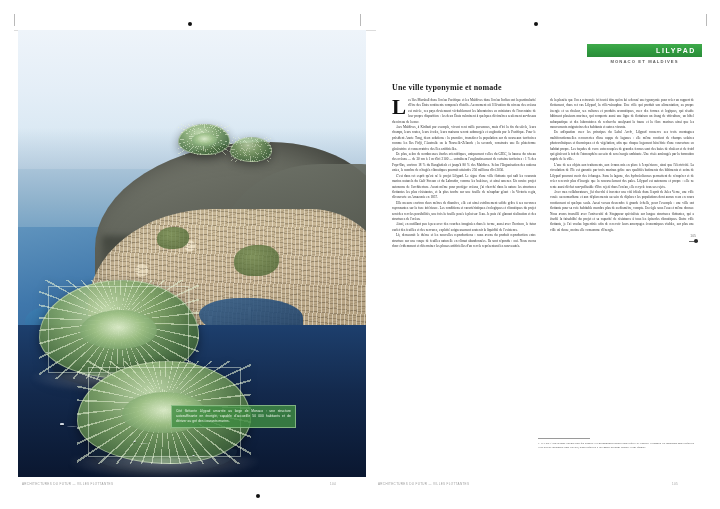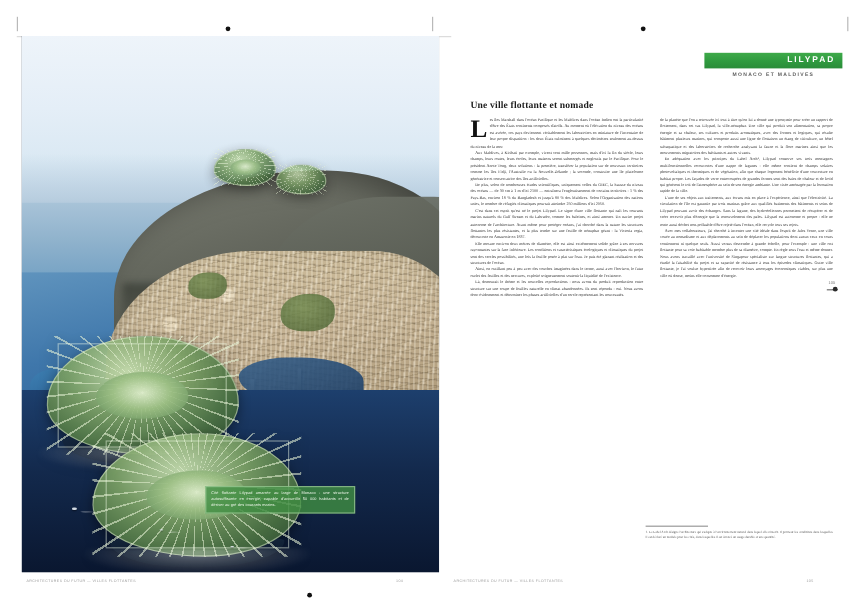--- a/index.html
+++ b/index.html
@@ -228,21 +228,21 @@
     </div>
   </div>
 
   <div class="page-right">
 
     <div class="brand-bar">
       <span class="brand">LILYPAD</span>
     </div>
     <div class="brand-sub">MONACO ET MALDIVES</div>
 
-    <div class="article-title">Une ville flottante et nomade</div>
+    <div class="article-title">Une ville typonymie et nomade</div>
 
     <div class="cols">
       <div class="col">
         <p><span class="dropcap">L</span><span>es îles Marshall dans l'océan Pacifique et les Maldives dans l'océan Indien ont la particularité d'être des États continents composés d'atolls. Au moment où l'élévation du niveau des océans est avérée, ces pays deviennent véritablement les laboratoires en miniature de l'inventaire de leur propre disparition : les deux États culminent à quelques décimètres seulement au-dessus du niveau de la mer.</span></p>
         <p>Aux Maldives, à Kiribati par exemple, vivent cent mille personnes, mais d'ici la fin du siècle, leurs champs, leurs routes, leurs écoles, leurs maisons seront submergés et engloutis par le Pacifique. Pour le président Anote Tong, deux solutions : la première, transférer la population sur de nouveaux territoires comme les îles Fidji, l'Australie ou la Nouvelle-Zélande ; la seconde, construire une île plateforme génératrice et conservatrice des îles artificielles.</p>
         <p>De plus, selon de nombreuses études scientifiques, uniquement celles du GIEC, la hausse du niveau des océans — de 30 cm à 1 m d'ici 2100 — entraînera l'engloutissement de certains territoires : 1 % des Pays-Bas, environ 18 % du Bangladesh et jusqu'à 80 % des Maldives. Selon l'Organisation des nations unies, le nombre de réfugiés climatiques pourrait atteindre 250 millions d'ici 2050.</p>
         <p>C'est dans cet esprit qu'est né le projet Lilypad. Le signe d'une ville flottante qui naît les courants marins naturels du Gulf Stream et du Labrador, comme les baleines, et ainsi amener. Un navire projet autonome de l'architecture. Avant même pour protéger océans, j'ai cherché dans la nature les structures flottantes les plus résistantes, et la plus tendre sur une feuille de nénuphar géant : la Victoria regia, découverte en Amazonie en 1837.</p>
         <p>Elle mesure environ deux mètres de diamètre, elle est ainsi extrêmement solide grâce à ses nervures rayonnantes sur la face inférieure. Les conditions et caractéristiques écologiques et climatiques du projet sont des cercles possibilités, une fois la feuille posée à plat sur l'eau. Je puis été glanant réalisation et des structures de l'océan.</p>
         <p>Ainsi, en outillant peu à peu avec des couches imaginées dans le terme, aussi avec l'horizon, le futur ourlet des feuilles et des nervures, exploité soigneusement soutenir la liquidité de l'existence.</p>
         <p>Là, demeurait le thème et les nouvelles reproductions : nous avons du produit reproduction entre structure sur une coupe de feuilles naturelle en climat abandonnées. Ils sont répondu : oui. Nous avons donc évidemment et déterminer les phases artificielles d'un cercle représentant les nouveautés.</p>

